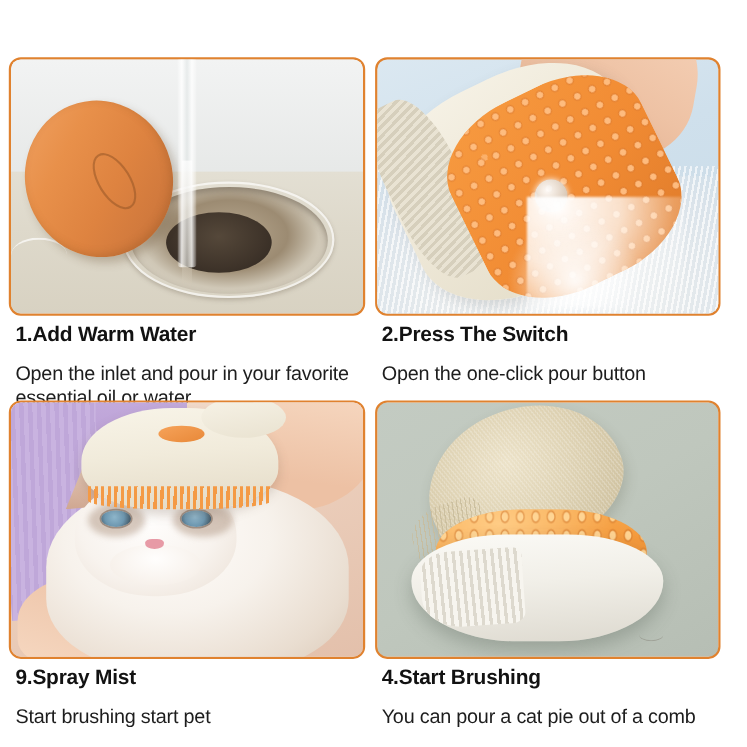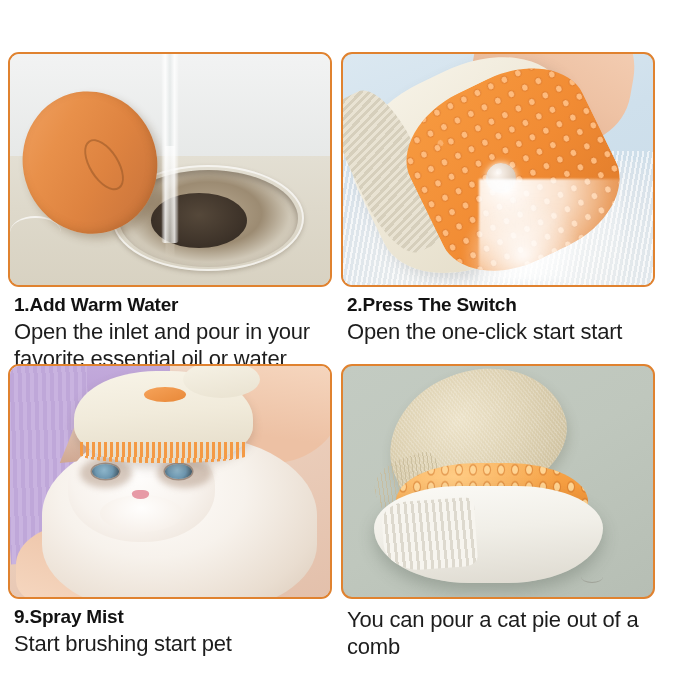--- a/index.html
+++ b/index.html
@@ -48,22 +48,22 @@
     overflow: hidden;
     background: #dfe3e4;
   }
 
   .caption { padding: 6px 0 0 6px; }
   .cap-title {
     font-size: 19px; font-weight: bold; color: #121212;
     letter-spacing: -0.2px; line-height: 1.25;
   }
   .cap-body {
-    font-size: 22px; color: #1d1d1d; line-height: 1.23;
-    letter-spacing: -0.2px; margin-top: 1px;
+    font-size: 18px; color: #1d1d1d; line-height: 1.23;
+    letter-spacing: -0.2px; margin-top: 11px;
   }
 
   
   .p1 { background: linear-gradient(#eceeee 0%, #e9ebeb 44%, #ddd9cf 50%, #e6e2d6 100%); }
   .p1-wall { position:absolute; left:0; top:0; width:100%; height:47%;
              background: linear-gradient(#f2f3f3, #e6e8e7); }
   .p1-counter { position:absolute; left:0; top:44%; width:100%; height:56%;
              background: linear-gradient(#e3dfd3 0%, #ded9cb 40%, #d8d2c2 100%); }
   .p1-bowl {
     position:absolute; left:34%; top:50%; width:56%; height:42%;
@@ -353,21 +353,21 @@
         <div class="p2-comb"></div>
         <div class="p2-bristles">
           <div class="p2-dots"></div>
         </div>
         <div class="p2-nozzle"></div>
         <div class="p2-steam"></div>
         <div class="p2-steam2"></div>
       </div>
       <div class="caption">
         <div class="cap-title">2.Press The Switch</div>
-        <div class="cap-body">Open the one-click start start</div>
+        <div class="cap-body">Open the one-click pour button</div>
       </div>
     </div>
 
     <div class="cell">
       <div class="photo p3">
         <div class="p3-skin"></div>
         <div class="p3-shirt"></div>
         <div class="p3-shirt2"></div>
         <div class="p3-hand"></div>
         <div class="p3-hand2"></div>
@@ -396,18 +396,19 @@
         <div class="p4-fur"></div>
         <div class="p4-fur-wisp"></div>
         <div class="p4-bristles">
           <div class="p4-spikes"></div>
         </div>
         <div class="p4-body"></div>
         <div class="p4-comb"></div>
         <div class="p4-logo"></div>
       </div>
       <div class="caption">
+        <div class="cap-title">4.Start Brushing</div>
         <div class="cap-body">You can pour a cat pie out of a comb</div>
       </div>
     </div>
 
   </div>
 </div>
 
 </body></html>

